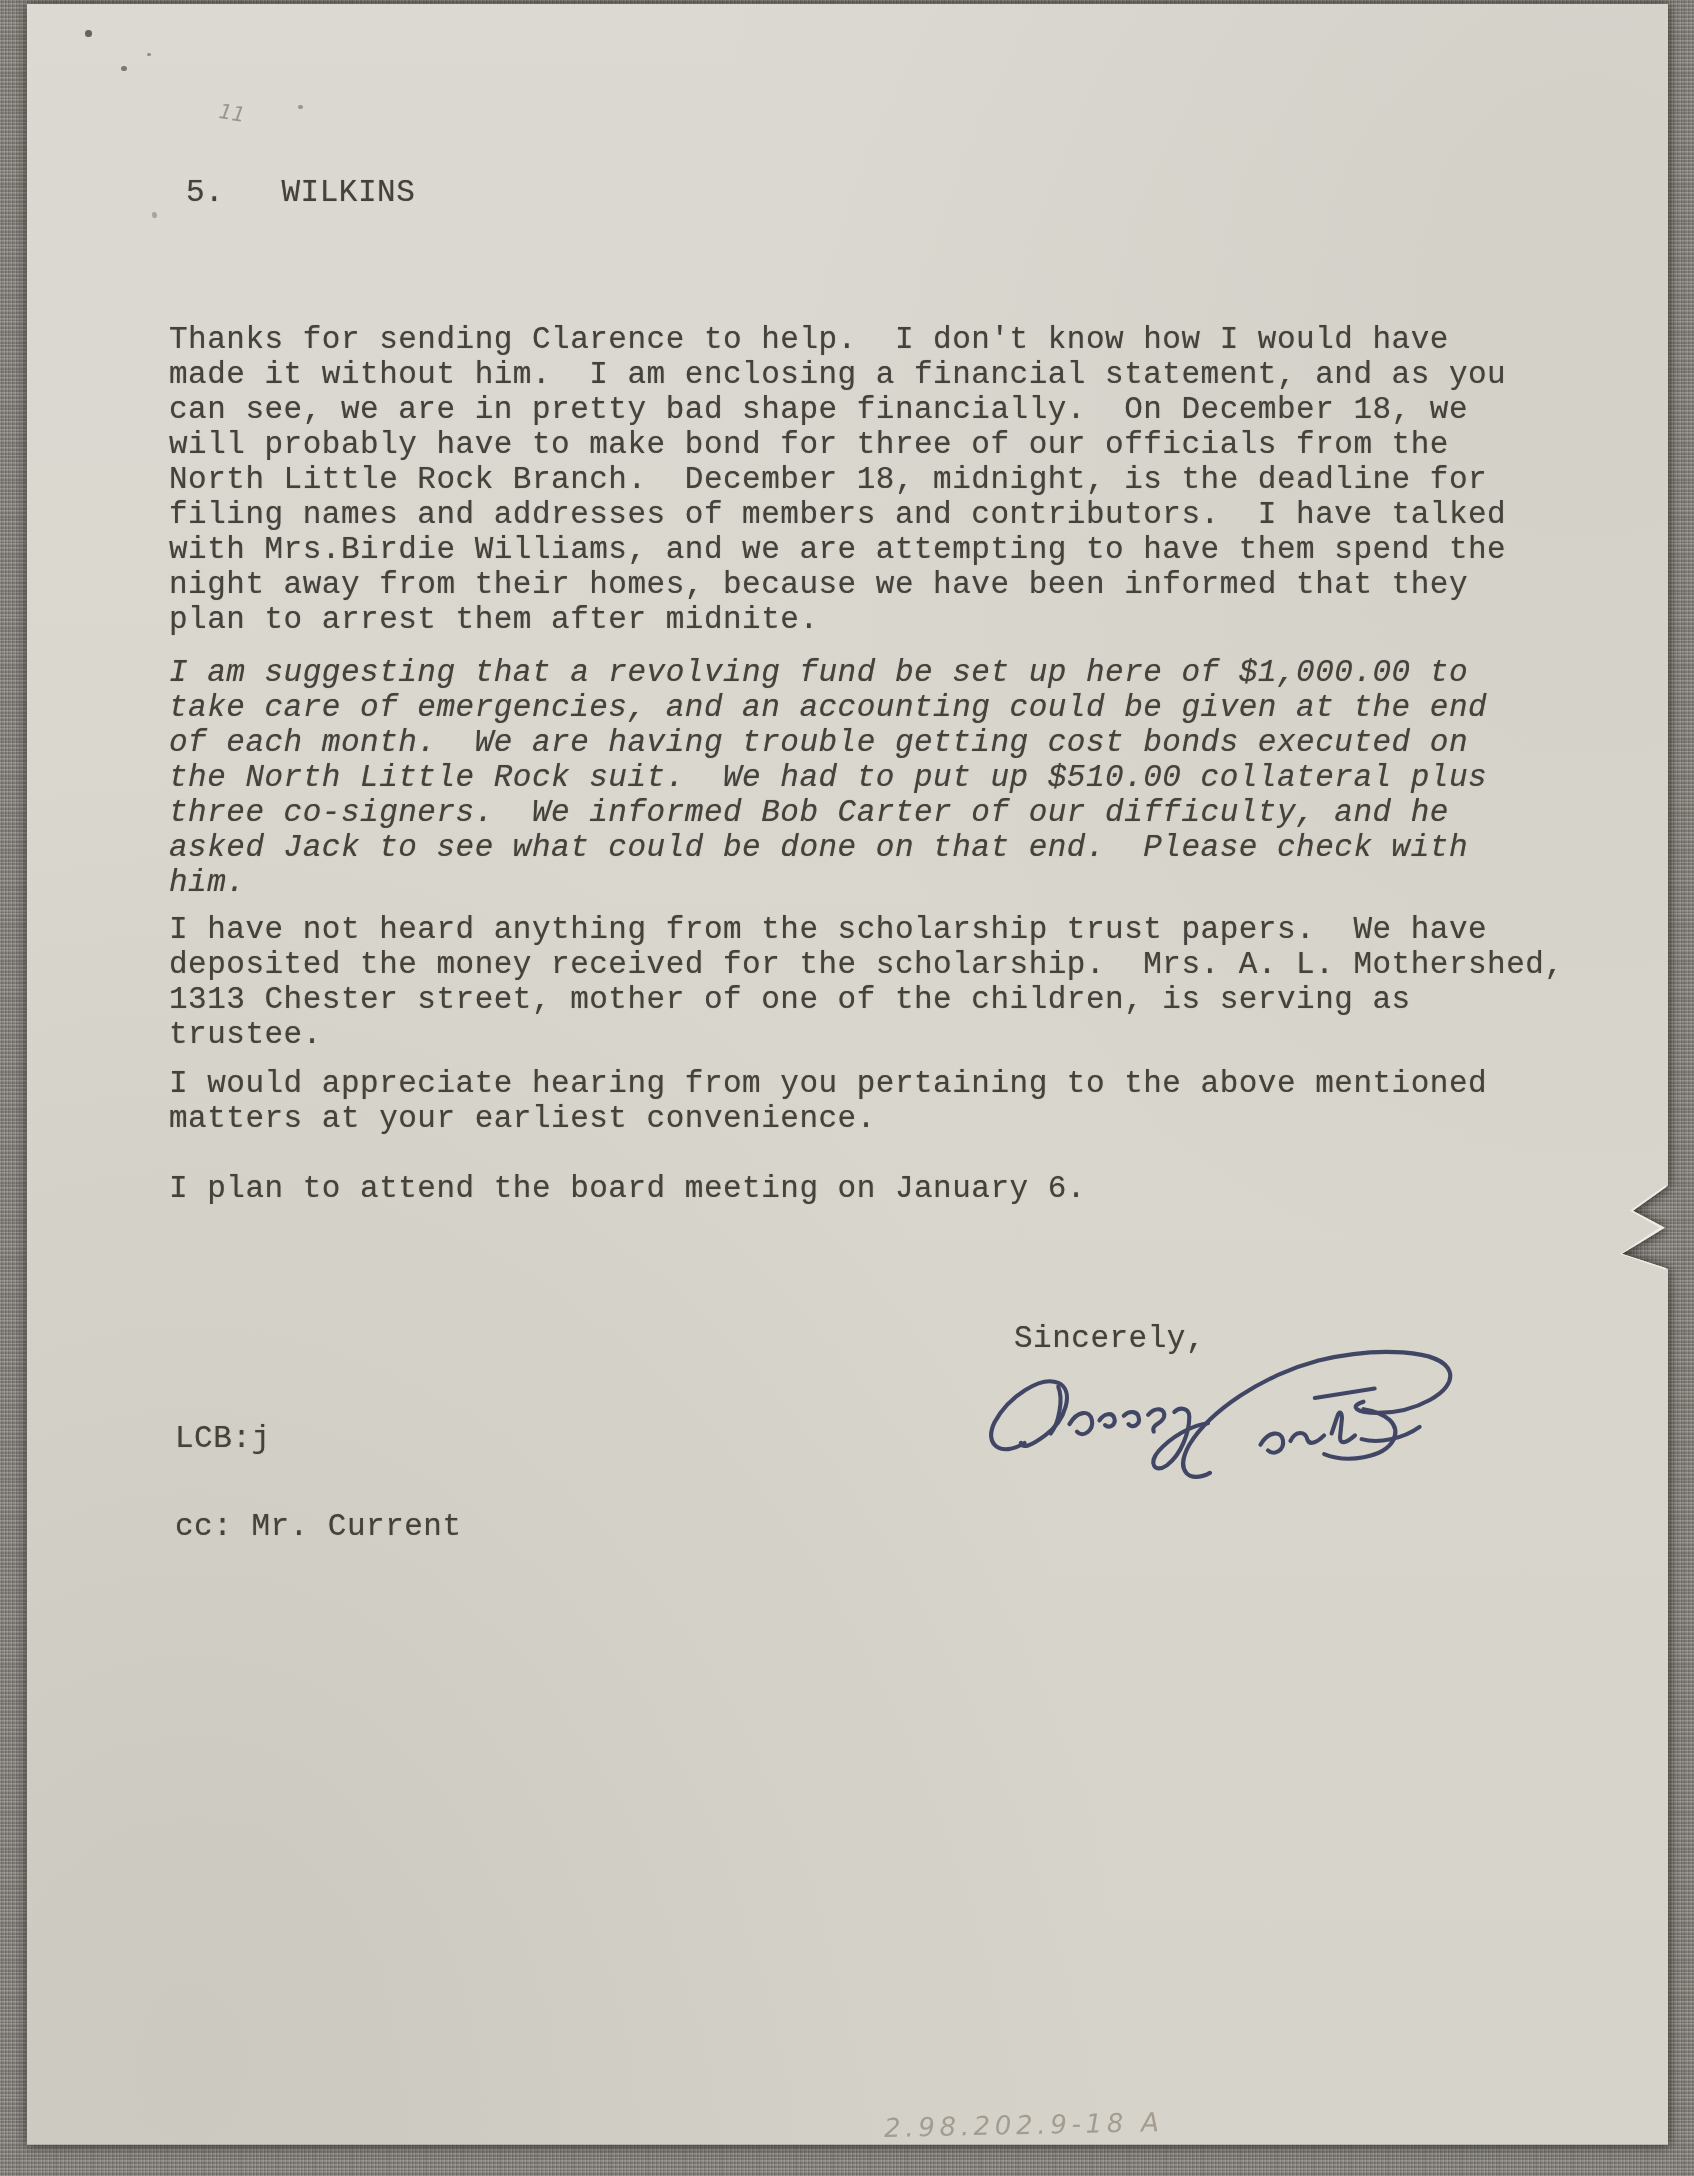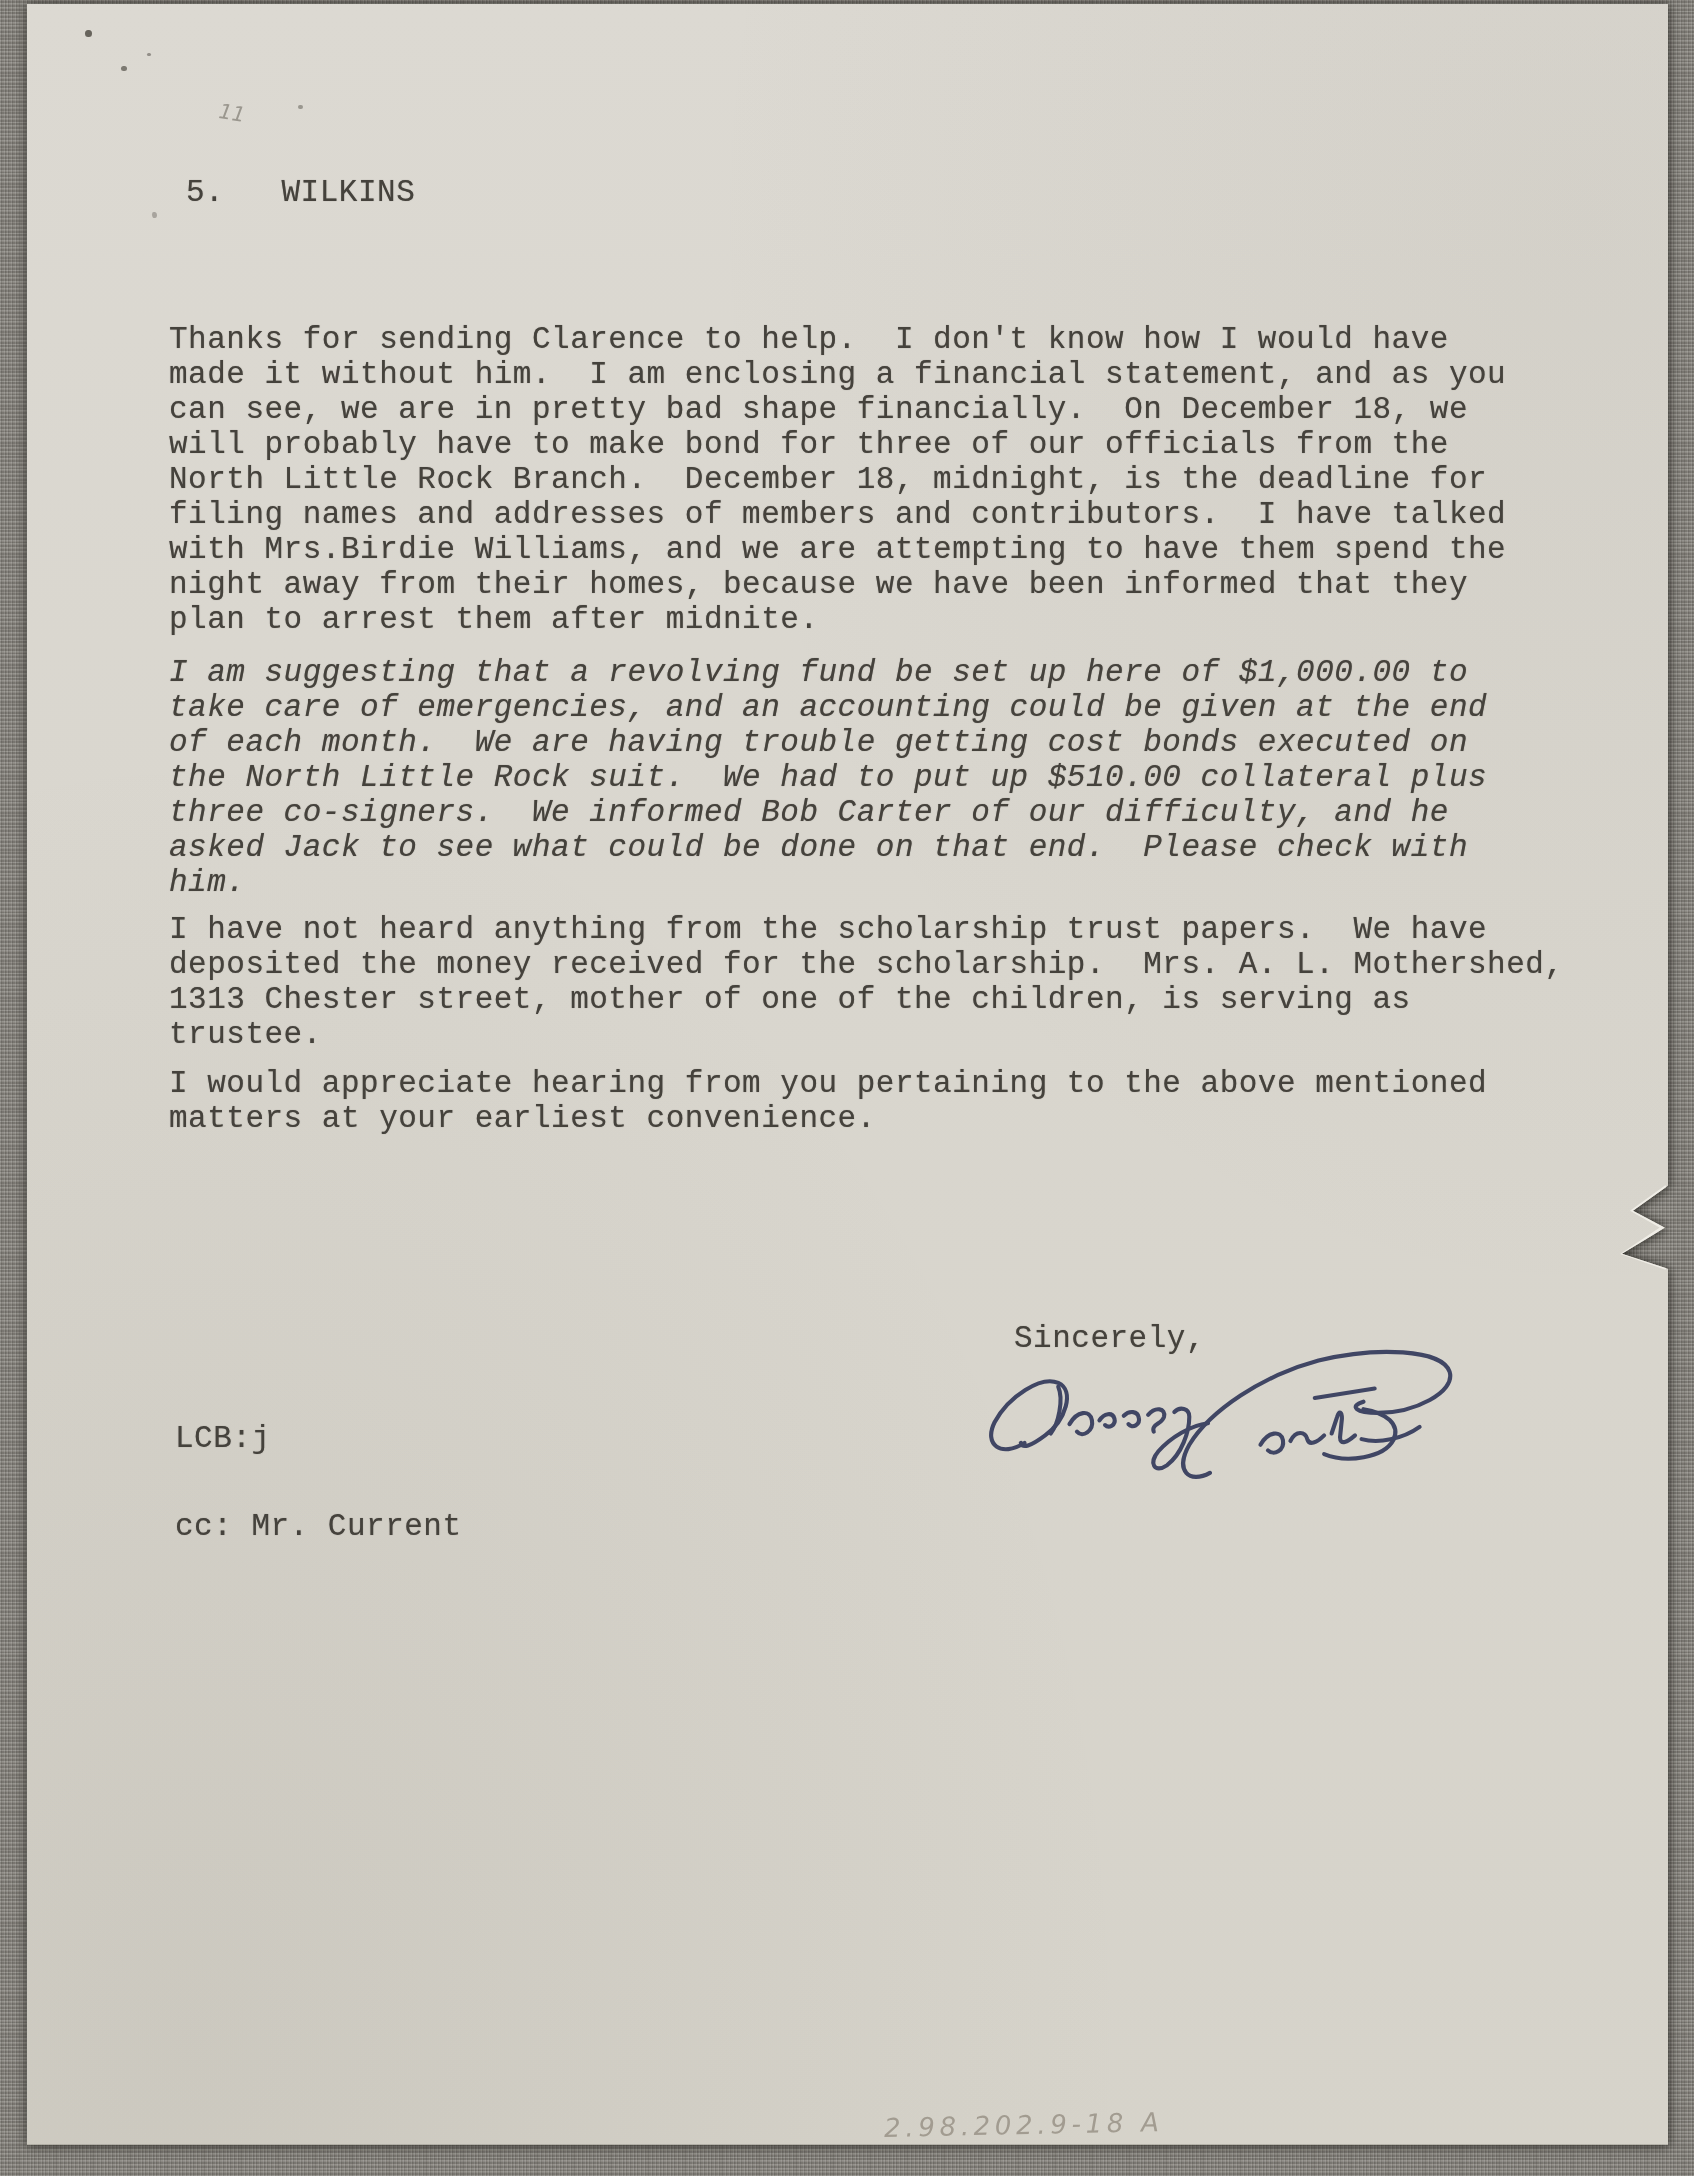--- a/index.html
+++ b/index.html
@@ -90,20 +90,21 @@
 the North Little Rock suit.  We had to put up $510.00 collateral plus
 three co-signers.  We informed Bob Carter of our difficulty, and he
 asked Jack to see what could be done on that end.  Please check with
 him.</div>
       <div class="typed p3">I have not heard anything from the scholarship trust papers.  We have
 deposited the money received for the scholarship.  Mrs. A. L. Mothershed,
 1313 Chester street, mother of one of the children, is serving as
 trustee.</div>
       <div class="typed p4">I would appreciate hearing from you pertaining to the above mentioned
 matters at your earliest convenience.</div>
+      <div class="typed p5">I plan to attend the board meeting on January 6.</div>
       <div class="typed closing">Sincerely,</div>
 
       <svg class="signature" width="543" height="155" viewBox="0 0 580 165" fill="none" stroke="#343a5c" stroke-width="4.4" stroke-linecap="round" stroke-linejoin="round" opacity="0.92">
 
         <path d="M70,116 C45,132 26,118 38,94 C53,66 88,44 106,52 C124,60 114,92 92,108 C76,120 68,122 66,116"></path>
         <path d="M106,56 C112,70 106,96 98,106"></path>
 
         <path d="M118,96 C126,82 140,80 142,92 C144,103 132,111 126,104"></path>
         <path d="M150,92 C155,84 164,83 166,90 C168,97 160,101 156,97"></path>
         <path d="M176,87 C182,81 191,82 192,89 C194,97 185,101 181,96"></path>

